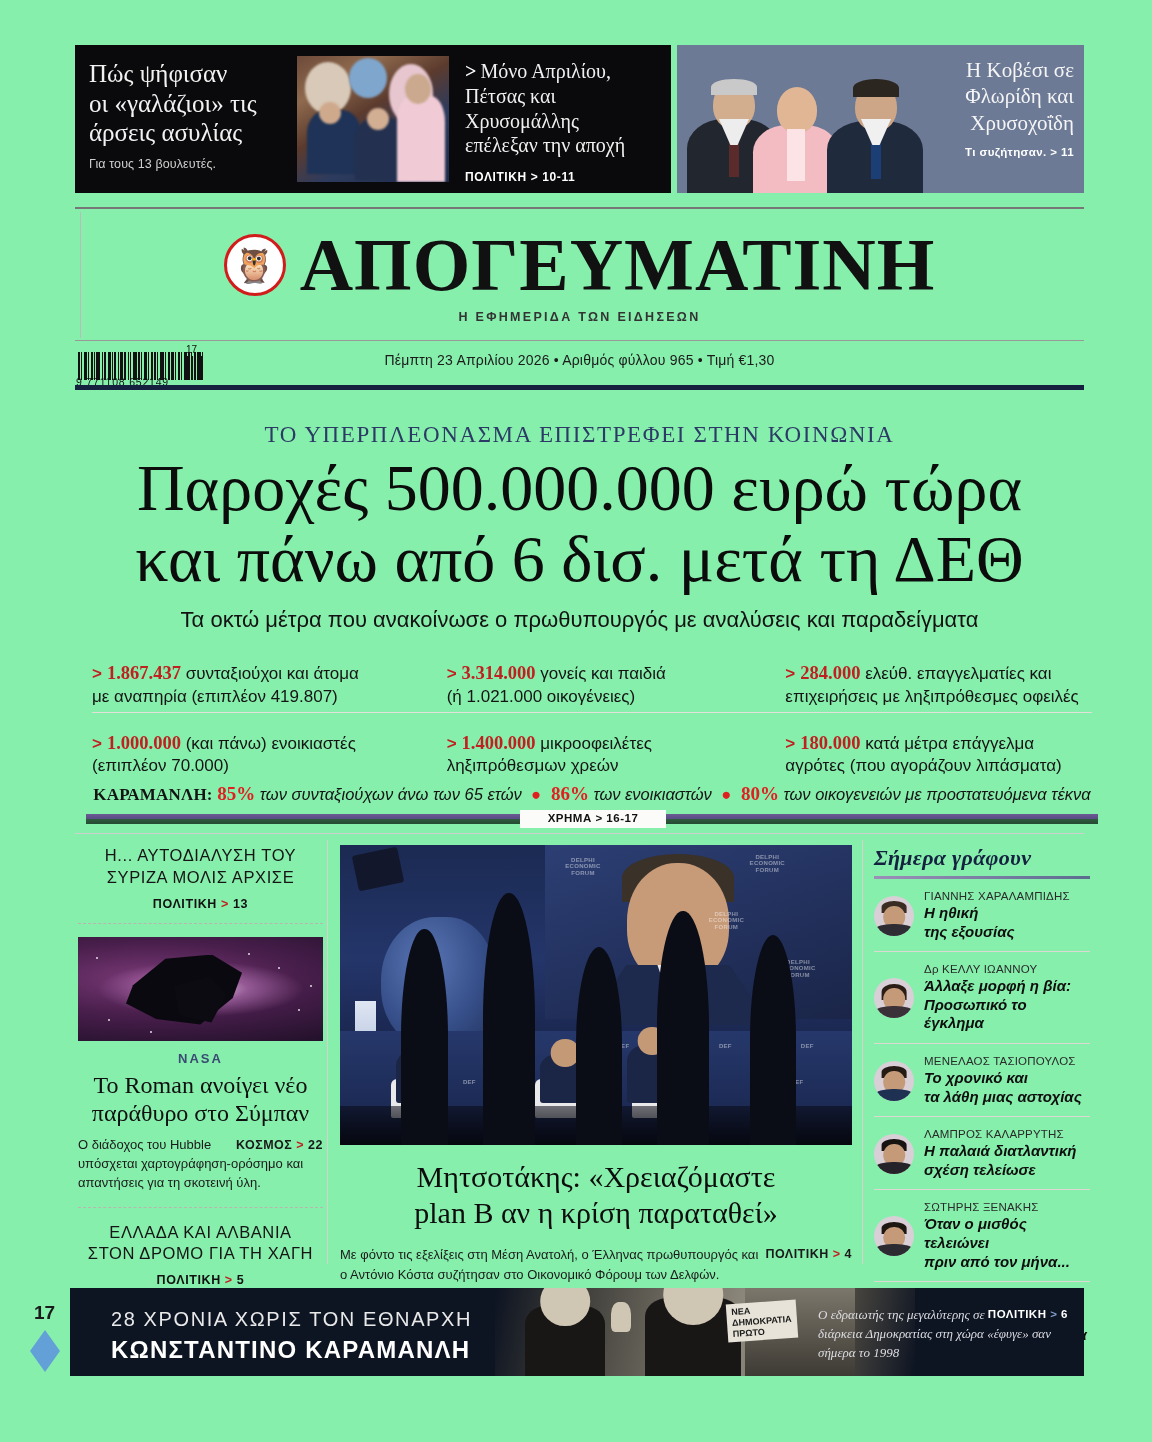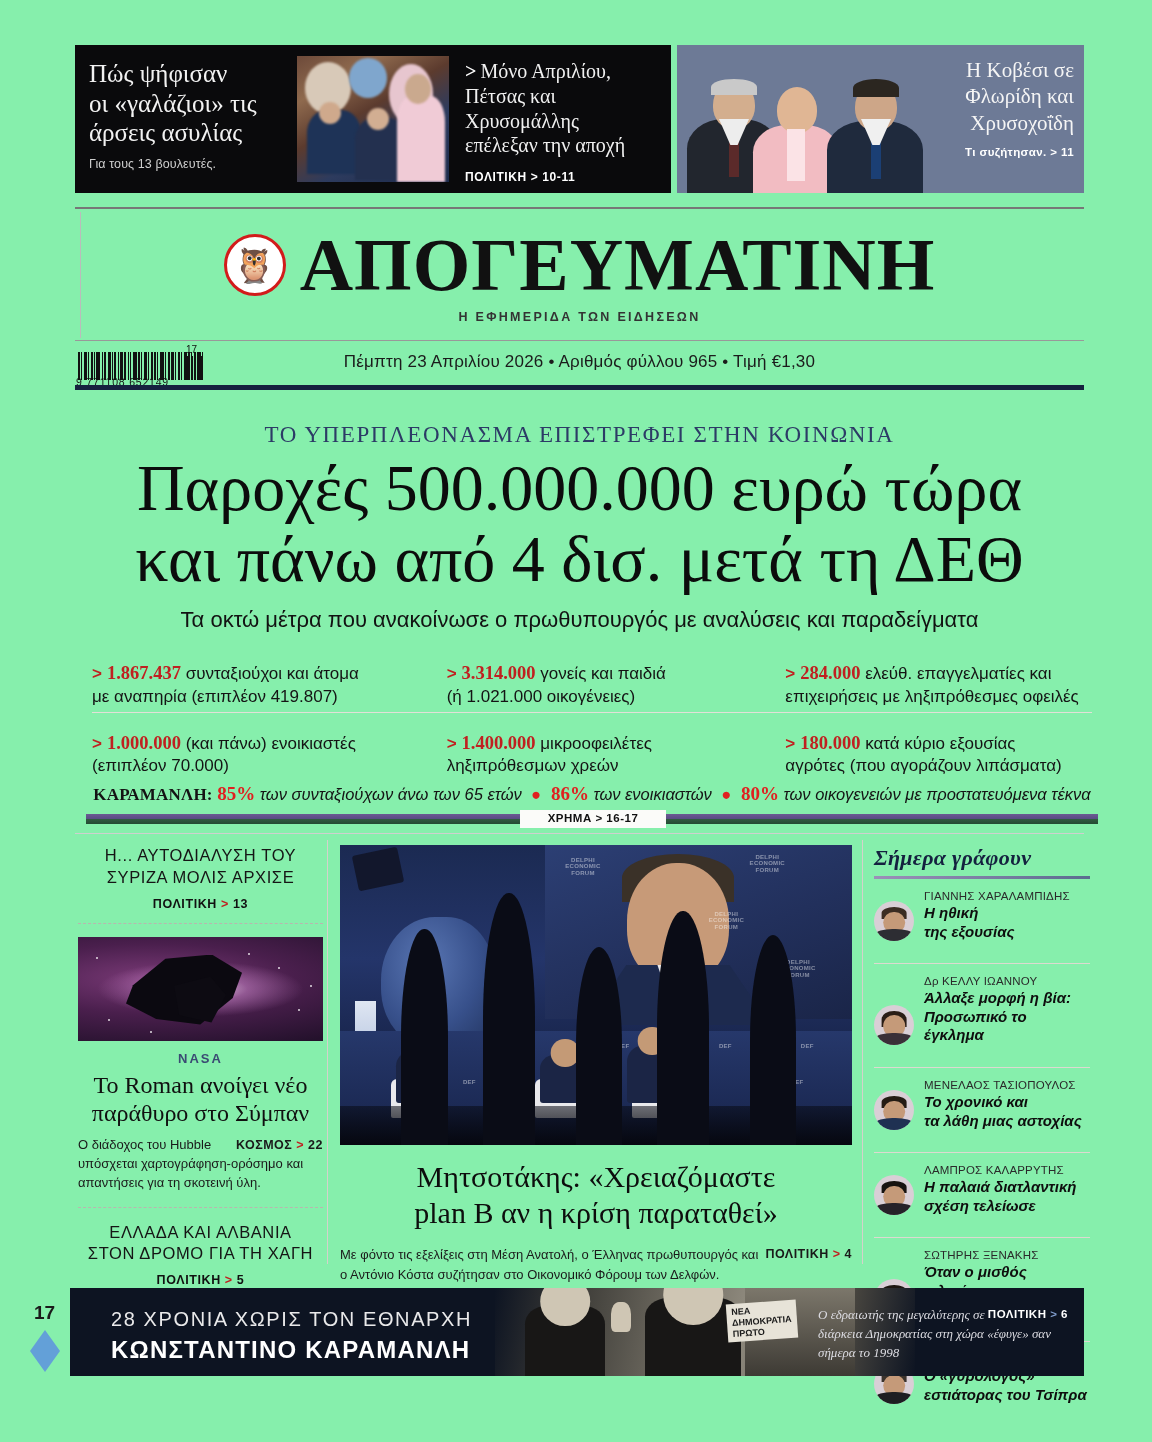--- a/index.html
+++ b/index.html
@@ -140,21 +140,21 @@
 
   .barcode { position:absolute; left:78px; top:348px; width:126px; height:32px; display:flex; gap:1.4px; align-items:flex-end; }
   .barcode i { display:block; background:#111; height:28px; }
   .barcode-side { position:absolute; left:184px; top:356px; width:22px; height:24px; display:flex; gap:1.4px; }
   .barcode-side i { display:block; background:#111; height:24px; width:2px; }
   .barcode-num { position:absolute; left:76px; top:376px; font-size:10.5px; letter-spacing:.8px; color:#111; font-family:"Liberation Sans", sans-serif; }
   .barcode-sup { position:absolute; left:186px; top:344px; font-size:10px; color:#111; }
 
   .dateline {
     position:absolute; left:75px; top:352px; width:1009px;
-    text-align:center; font-size:17px; color:#1b1b1b; letter-spacing:.2px;
+    text-align:center; font-size:14px; color:#1b1b1b; letter-spacing:.2px;
   }
 
   
   .kicker {
     position:absolute; left:75px; top:422px; width:1009px;
     text-align:center;
     font-family:"Liberation Serif", serif;
     font-size:23px; letter-spacing:1.6px; color:#2c3b66;
   }
   .lead-h {
@@ -297,22 +297,22 @@
   .cc-body .sect .gt { color:#c02020; }
 
   
   .rcol { position:absolute; left:874px; top:845px; width:216px; }
   .rc-title {
     font-family:"Liberation Serif", serif; font-style:italic; font-weight:700;
     font-size:22px; color:#14213f; letter-spacing:.3px;
   }
   .rc-title-rule { height:3px; background:linear-gradient(90deg,#9c8fb8,#5b6c8f); margin-top:5px; }
   .author {
-    display:flex; gap:10px; align-items:flex-end;
-    padding:11px 0 22px; border-bottom:1px solid #ddd9d0;
+    display:flex; gap:10px; align-items:center;
+    padding:11px 0 10px; border-bottom:1px solid #ddd9d0;
   }
   .author:last-child { border-bottom:none; }
   .avatar {
     width:40px; height:40px; border-radius:50%; flex:none;
     background:#d9cfd6; position:relative; overflow:hidden;
   }
   .avatar .face { position:absolute; left:50%; top:26%; transform:translateX(-50%); width:54%; padding-bottom:54%; border-radius:50%; background:#c59a79; }
   .avatar .hair { position:absolute; left:50%; top:14%; transform:translateX(-50%); width:62%; height:30%; border-radius:50% 50% 0 0; background:#3b2c23; }
   .avatar .shoulders { position:absolute; left:50%; bottom:0; transform:translateX(-50%); width:92%; height:30%; border-radius:46% 46% 0 0; background:#2d2d33; }
   .author-txt { min-width:0; }
@@ -475,21 +475,21 @@
   </div>
   <div class="barcode-sup">17</div>
   <div class="barcode-num">9 771108 652149</div>
 
   <div class="dateline">Πέμπτη 23 Απριλίου 2026 • Αριθμός φύλλου 965 • Τιμή €1,30</div>
   <div class="rule rule-under-date"></div>
 
   <div class="kicker">ΤΟ ΥΠΕΡΠΛΕΟΝΑΣΜΑ ΕΠΙΣΤΡΕΦΕΙ ΣΤΗΝ ΚΟΙΝΩΝΙΑ</div>
   <div class="lead-h">
     <span class="l2">Παροχές 500.000.000 ευρώ τώρα</span>
-    <span class="l2">και πάνω από 4 δισ. μετά τη ΔΕΘ</span>
+    <span class="l2">και πάνω από 6 δισ. μετά τη ΔΕΘ</span>
   </div>
   <div class="lead-sub">Τα οκτώ μέτρα που ανακοίνωσε ο πρωθυπουργός με αναλύσεις και παραδείγματα</div>
 
   <div class="bullets">
     <div class="cell c1">
       <div class="b-line"><span class="gt">&gt;</span><span class="num">1.867.437</span> <span>συνταξιούχοι και άτομα</span></div>
       <div class="b-sub">με αναπηρία (επιπλέον 419.807)</div>
     </div>
     <div class="cell c2">
       <div class="b-line"><span class="gt">&gt;</span><span class="num">3.314.000</span> <span>γονείς και παιδιά</span></div>
@@ -501,21 +501,21 @@
     </div>
     <div class="cell c1">
       <div class="b-line"><span class="gt">&gt;</span><span class="num">1.000.000</span> <span>(και πάνω) ενοικιαστές</span></div>
       <div class="b-sub">(επιπλέον 70.000)</div>
     </div>
     <div class="cell c2">
       <div class="b-line"><span class="gt">&gt;</span><span class="num">1.400.000</span> <span>μικροοφειλέτες</span></div>
       <div class="b-sub">ληξιπρόθεσμων χρεών</div>
     </div>
     <div class="cell c3">
-      <div class="b-line"><span class="gt">&gt;</span><span class="num">180.000</span> <span>κατά κύριο εξουσίας</span></div>
+      <div class="b-line"><span class="gt">&gt;</span><span class="num">180.000</span> <span>κατά μέτρα επάγγελμα</span></div>
       <div class="b-sub">αγρότες (που αγοράζουν λιπάσματα)</div>
     </div>
   </div>
   <div class="bullets-divider"></div>
 
   <div class="covers">
     <span class="lbl">ΚΑΡΑΜΑΝΛΗ:</span>
     <span class="pct">85%</span>
     <i>των συνταξιούχων άνω των 65 ετών</i>
     <span class="dot">●</span>

